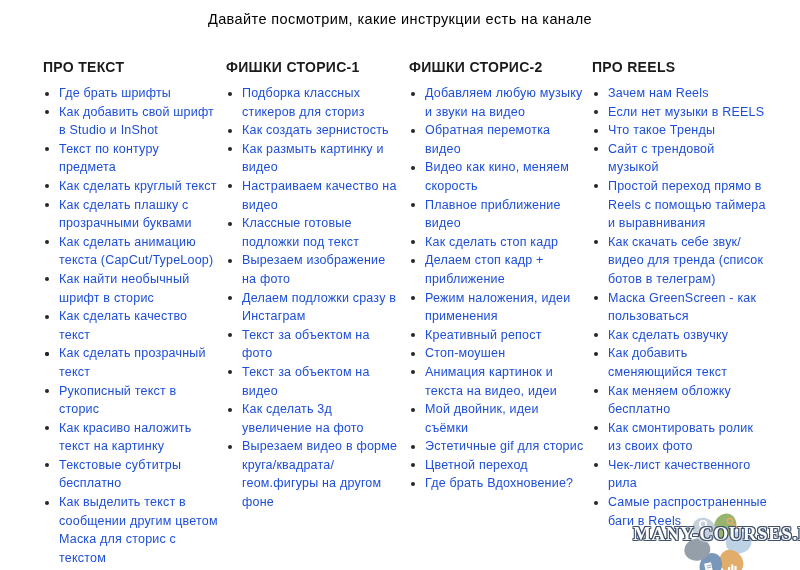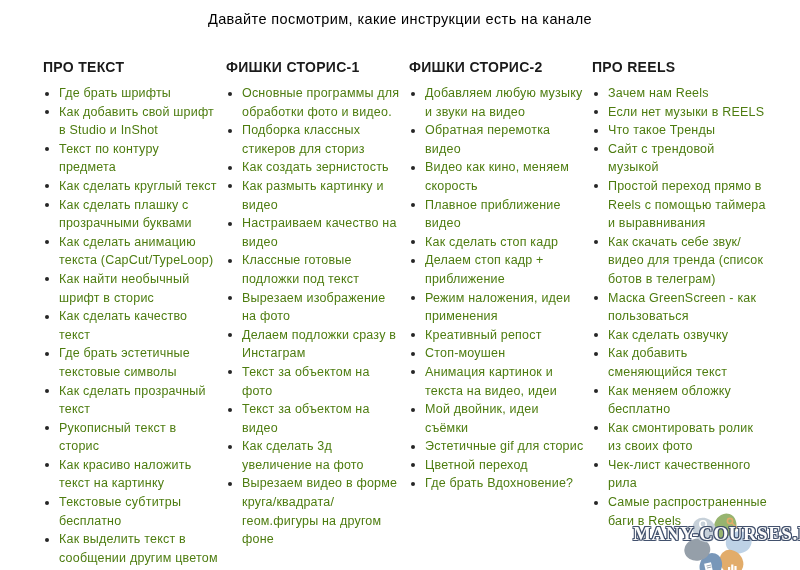--- a/index.html
+++ b/index.html
@@ -45,21 +45,21 @@
     list-style: none;
     margin: 0;
     padding: 0;
   }
   ul.column-list li {
     position: relative;
     padding-left: 16px;
     max-width: 160px;
     font-size: 12.5px;
     line-height: 18.6px;
-    color: #4d7c0f;
+    color: #1d4ed8;
     letter-spacing: 0.2px;
   }
   ul.column-list .bullet {
     position: absolute;
     left: 2px;
     top: 7.5px;
     width: 4px;
     height: 4px;
     border-radius: 50%;
     background: #262626;
@@ -106,34 +106,33 @@
     <h2 class="column-header">ПРО ТЕКСТ</h2>
     <ul class="column-list">
         <li><span class="bullet"></span><span>Где брать шрифты</span></li>
         <li><span class="bullet"></span><span>Как добавить свой шрифт в Studio и InShot</span></li>
         <li><span class="bullet"></span><span>Текст по контуру предмета</span></li>
         <li><span class="bullet"></span><span>Как сделать круглый текст</span></li>
         <li><span class="bullet"></span><span>Как сделать плашку с прозрачными буквами</span></li>
         <li><span class="bullet"></span><span>Как сделать анимацию текста (CapCut/TypeLoop)</span></li>
         <li><span class="bullet"></span><span>Как найти необычный шрифт в сторис</span></li>
         <li><span class="bullet"></span><span>Как сделать качество текст</span></li>
-        <li><span class="bullet"></span><span>Где брать эстетичные текстовые символы</span></li>
+        <li><span class="bullet"></span></li>
         <li><span class="bullet"></span><span>Как сделать прозрачный текст</span></li>
         <li><span class="bullet"></span><span>Рукописный текст в сторис</span></li>
         <li><span class="bullet"></span><span>Как красиво наложить текст на картинку</span></li>
         <li><span class="bullet"></span><span>Текстовые субтитры бесплатно</span></li>
         <li><span class="bullet"></span><span>Как выделить текст в сообщении другим цветом</span></li>
         <li><span>Маска для сторис с текстом</span></li>
       </ul>
   </div>
 
   <div class="column">
     <h2 class="column-header">ФИШКИ СТОРИС-1</h2>
     <ul class="column-list">
-        <li><span class="bullet"></span><span>Основные программы для обработки фото и видео.</span></li>
         <li><span class="bullet"></span><span>Подборка классных стикеров для сториз</span></li>
         <li><span class="bullet"></span><span>Как создать зернистость</span></li>
         <li><span class="bullet"></span><span>Как размыть картинку и видео</span></li>
         <li><span class="bullet"></span><span>Настраиваем качество на видео</span></li>
         <li><span class="bullet"></span><span>Классные готовые подложки под текст</span></li>
         <li><span class="bullet"></span><span>Вырезаем изображение на фото</span></li>
         <li><span class="bullet"></span><span>Делаем подложки сразу в Инстаграм</span></li>
         <li><span class="bullet"></span><span>Текст за объектом на фото</span></li>
         <li><span class="bullet"></span><span>Текст за объектом на видео</span></li>
         <li><span class="bullet"></span><span>Как сделать 3д увеличение на фото</span></li>

